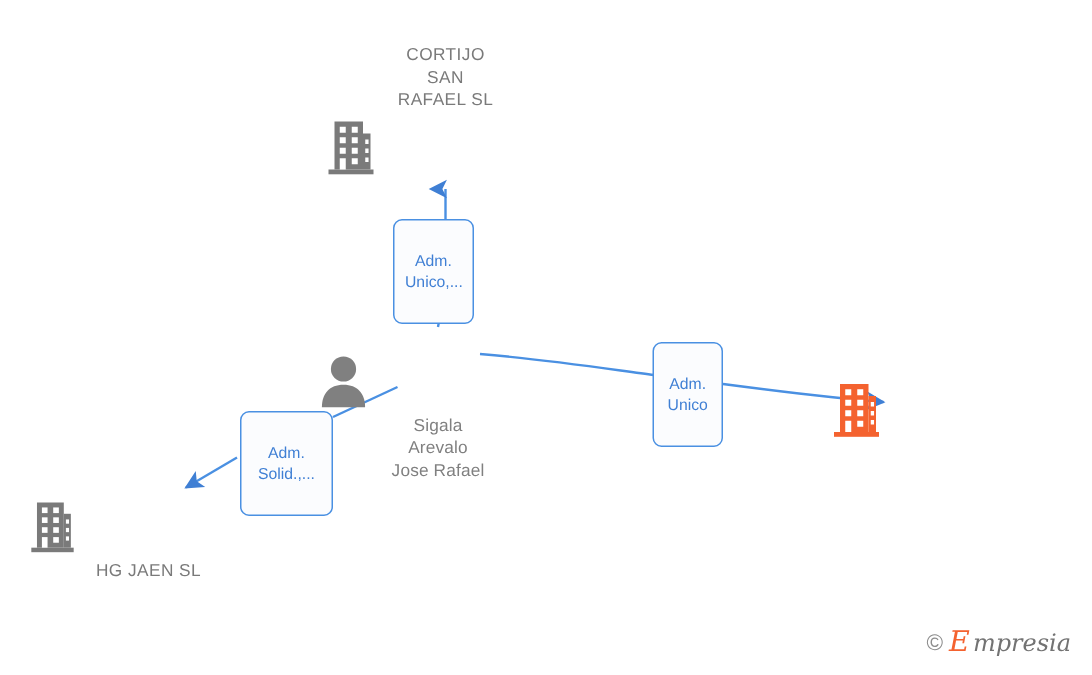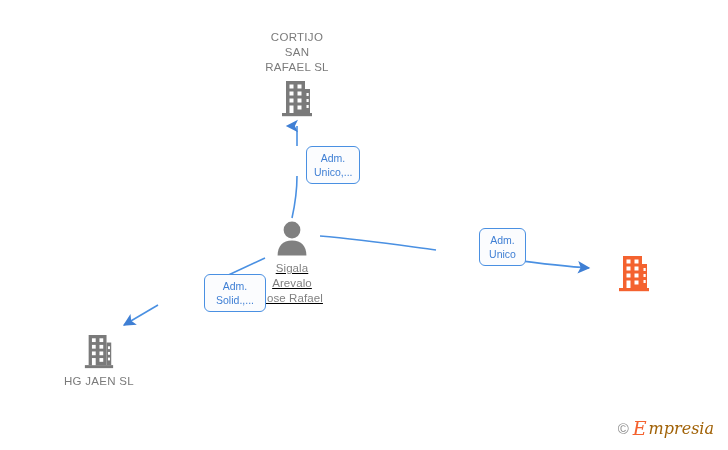--- a/index.html
+++ b/index.html
@@ -23,21 +23,20 @@
     position: absolute;
     left: 0;
     top: 0;
     width: 728px;
     height: 450px;
   }
   .node {
     position: absolute;
     display: flex;
     flex-direction: column;
-    align-items: center;
     width: 160px;
     margin-left: -80px;
   }
   .node-icon {
     display: block;
     line-height: 0;
   }
   .node-label {
     text-align: center;
     color: #7a7a7a;
@@ -62,24 +61,23 @@
   }
   .edge-label {
     position: absolute;
     background: #fbfcfe;
     border: 1.3px solid #4a90e2;
     border-radius: 6px;
     color: #3f7fd4;
     font-size: 10.5px;
     line-height: 14px;
     text-align: center;
-    padding: 4px 7px;
+    padding: 20px 7px;
     white-space: pre-line;
     box-sizing: border-box;
-    margin-left: 44px;
   }
   #watermark {
     position: absolute;
     display: flex;
     align-items: center;
     gap: 4px;
     right: 14px;
     bottom: 12px;
     user-select: none;
   }
@@ -89,21 +87,21 @@
     line-height: 15px;
   }
   .wm-e {
     color: #f4622f;
     font-family: "DejaVu Serif", serif;
     font-style: italic;
     font-size: 19px;
     line-height: 19px;
   }
   .wm-rest {
-    color: #a16207;
+    color: #737373;
     font-family: "DejaVu Serif", serif;
     font-style: italic;
     font-size: 16px;
     line-height: 16px;
     margin-left: -2px;
   }
 </style>
 </head>
 <body>
 
@@ -146,21 +144,21 @@
         <rect x="17.5" y="19.5" width="4" height="4" fill="#ffffff"></rect>
         <rect x="9.5" y="26.5" width="4" height="7.5" fill="#ffffff"></rect>
         <rect x="17.5" y="26.5" width="4" height="4" fill="#ffffff"></rect>
         <rect x="26.5" y="14" width="2.2" height="3" fill="#ffffff"></rect>
         <rect x="26.5" y="20" width="2.2" height="3" fill="#ffffff"></rect>
         <rect x="26.5" y="26" width="2.2" height="3" fill="#ffffff"></rect>
       </svg>
     </span>
   </div>
 
-  <div class="node" style="left:292px; top:220px;text-decoration:underline;">
+  <div class="node" style="left:292px; top:236px;">
     <span class="node-icon">
       <svg width="34" height="36" viewBox="0 0 34 36">
         <circle cx="17" cy="10" r="8.4" fill="#808080"></circle>
         <path d="M 17 20.5 C 7.6 20.5 2.6 26.4 2.6 35.5 L 31.4 35.5 C 31.4 26.4 26.4 20.5 17 20.5 Z" fill="#808080"></path>
       </svg>
     </span>
     <div class="node-label below person">Sigala
 Arevalo
 Jose Rafael</div>
   </div>

